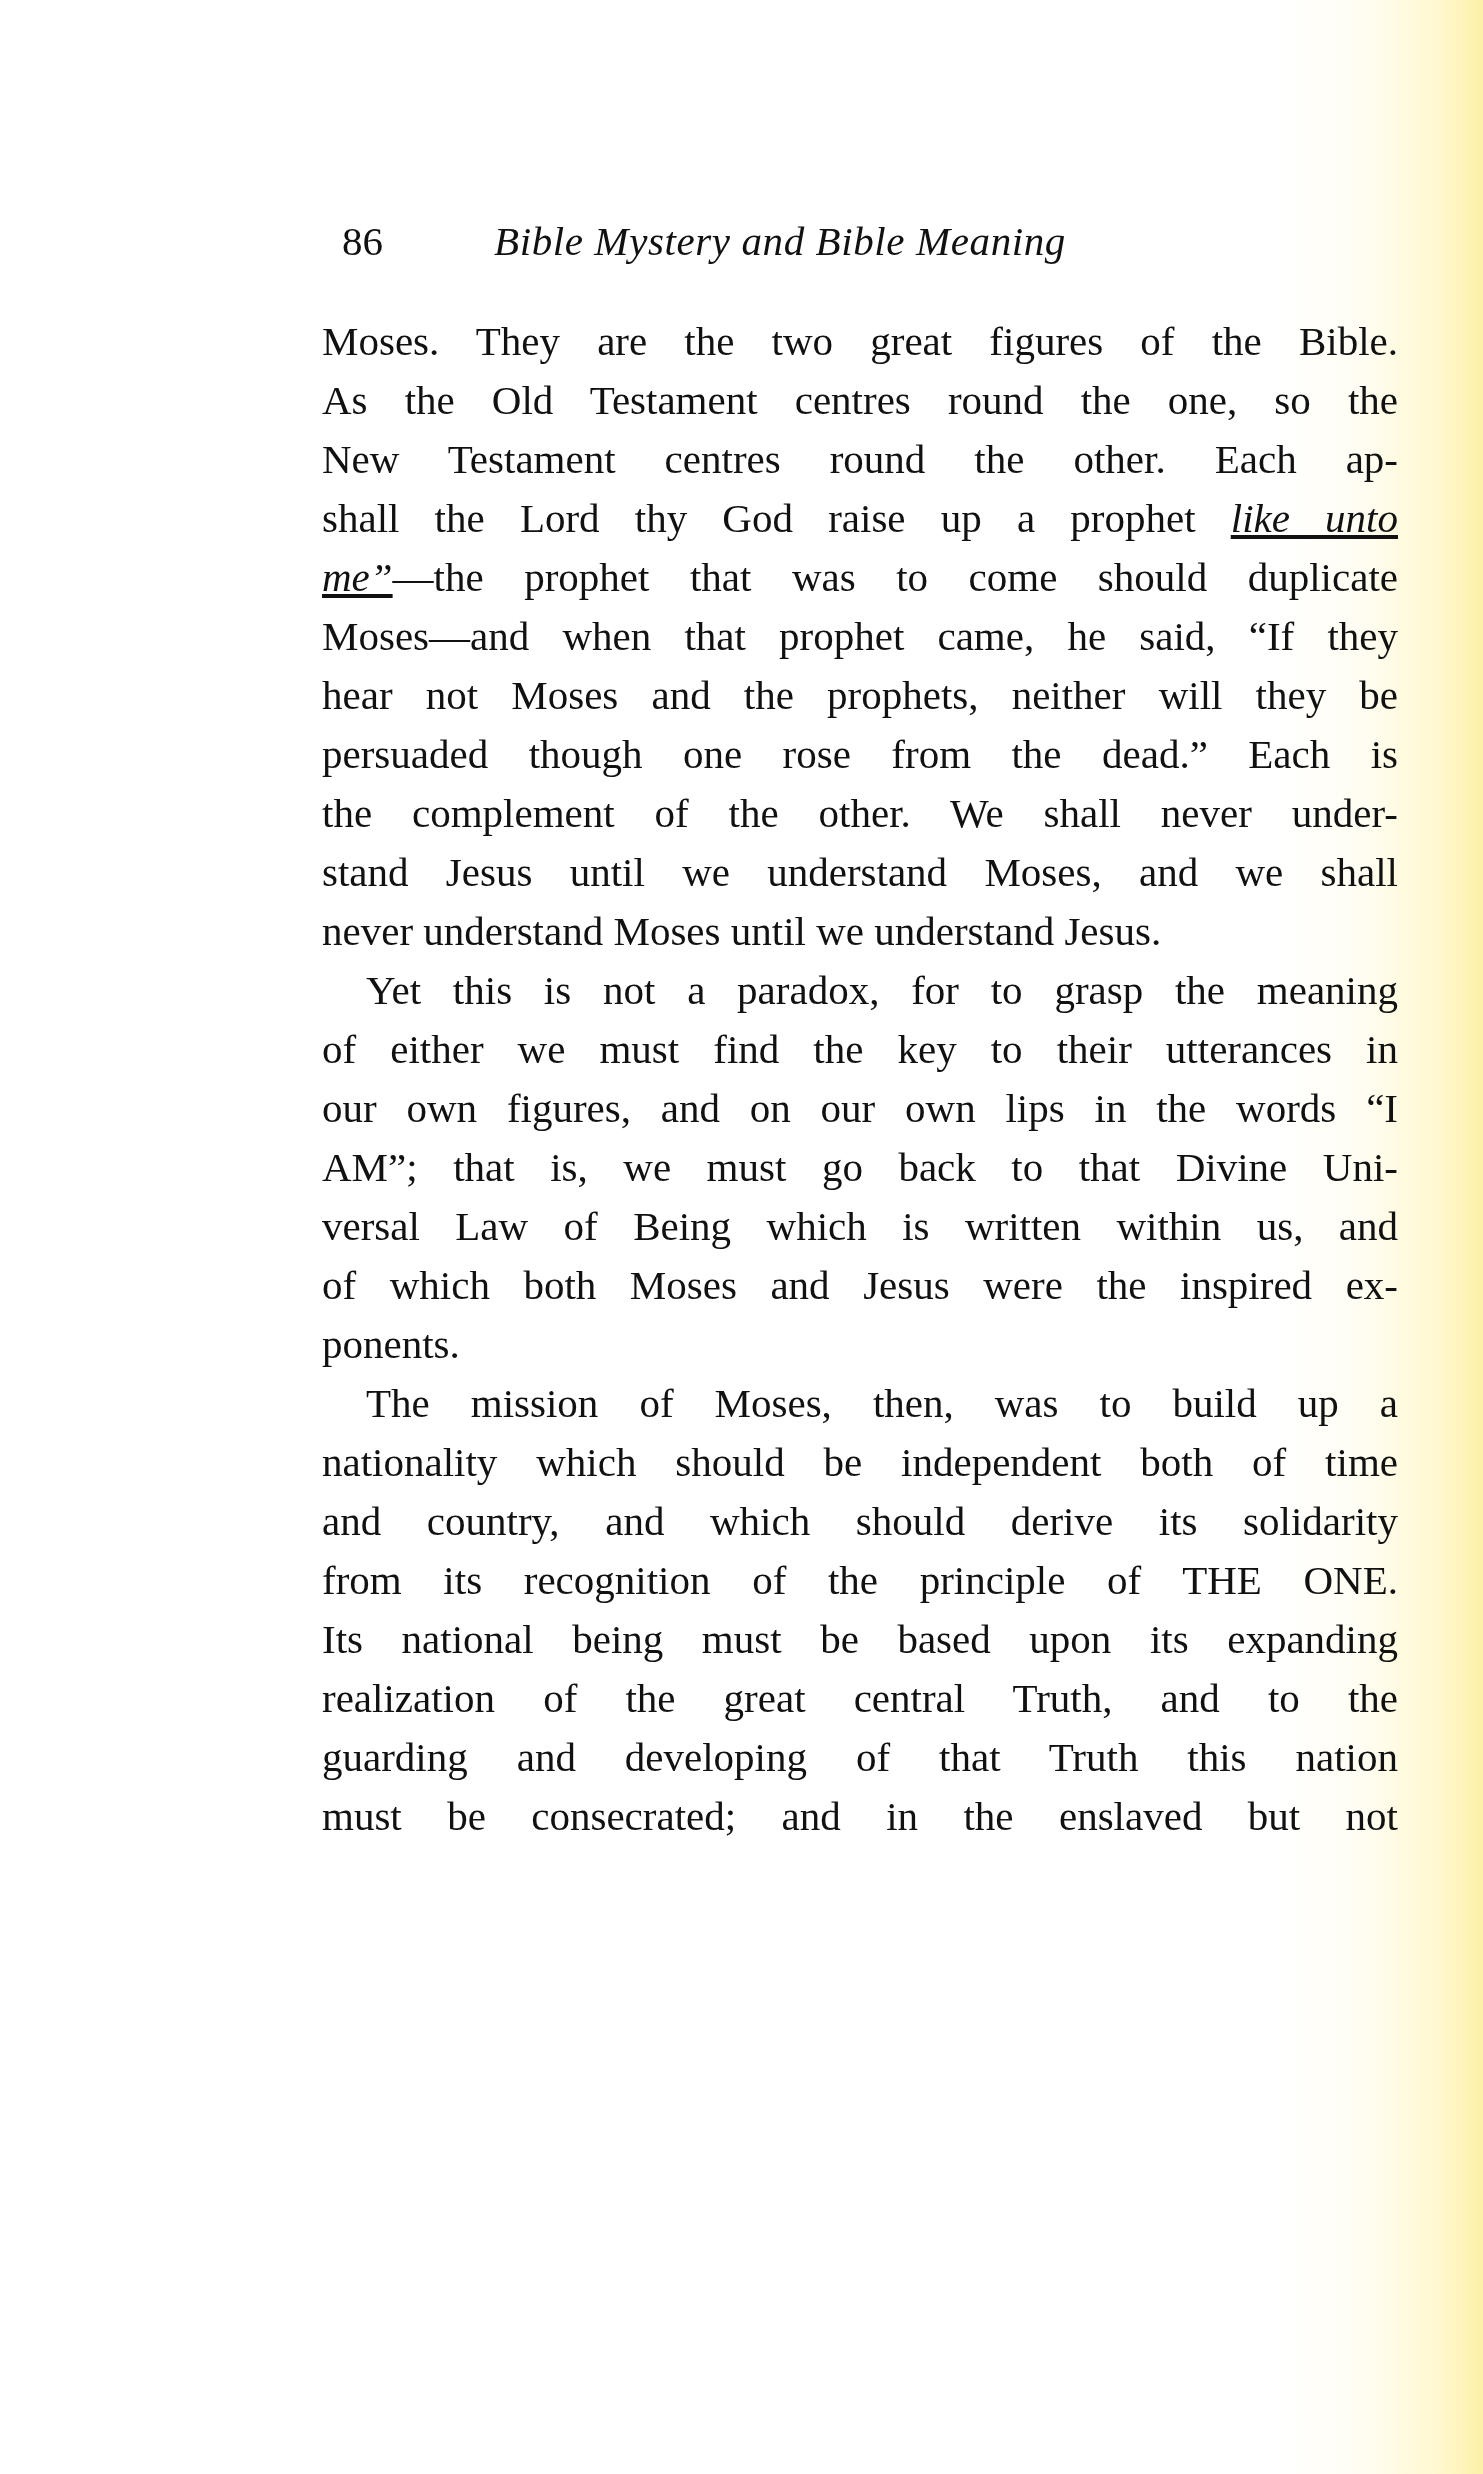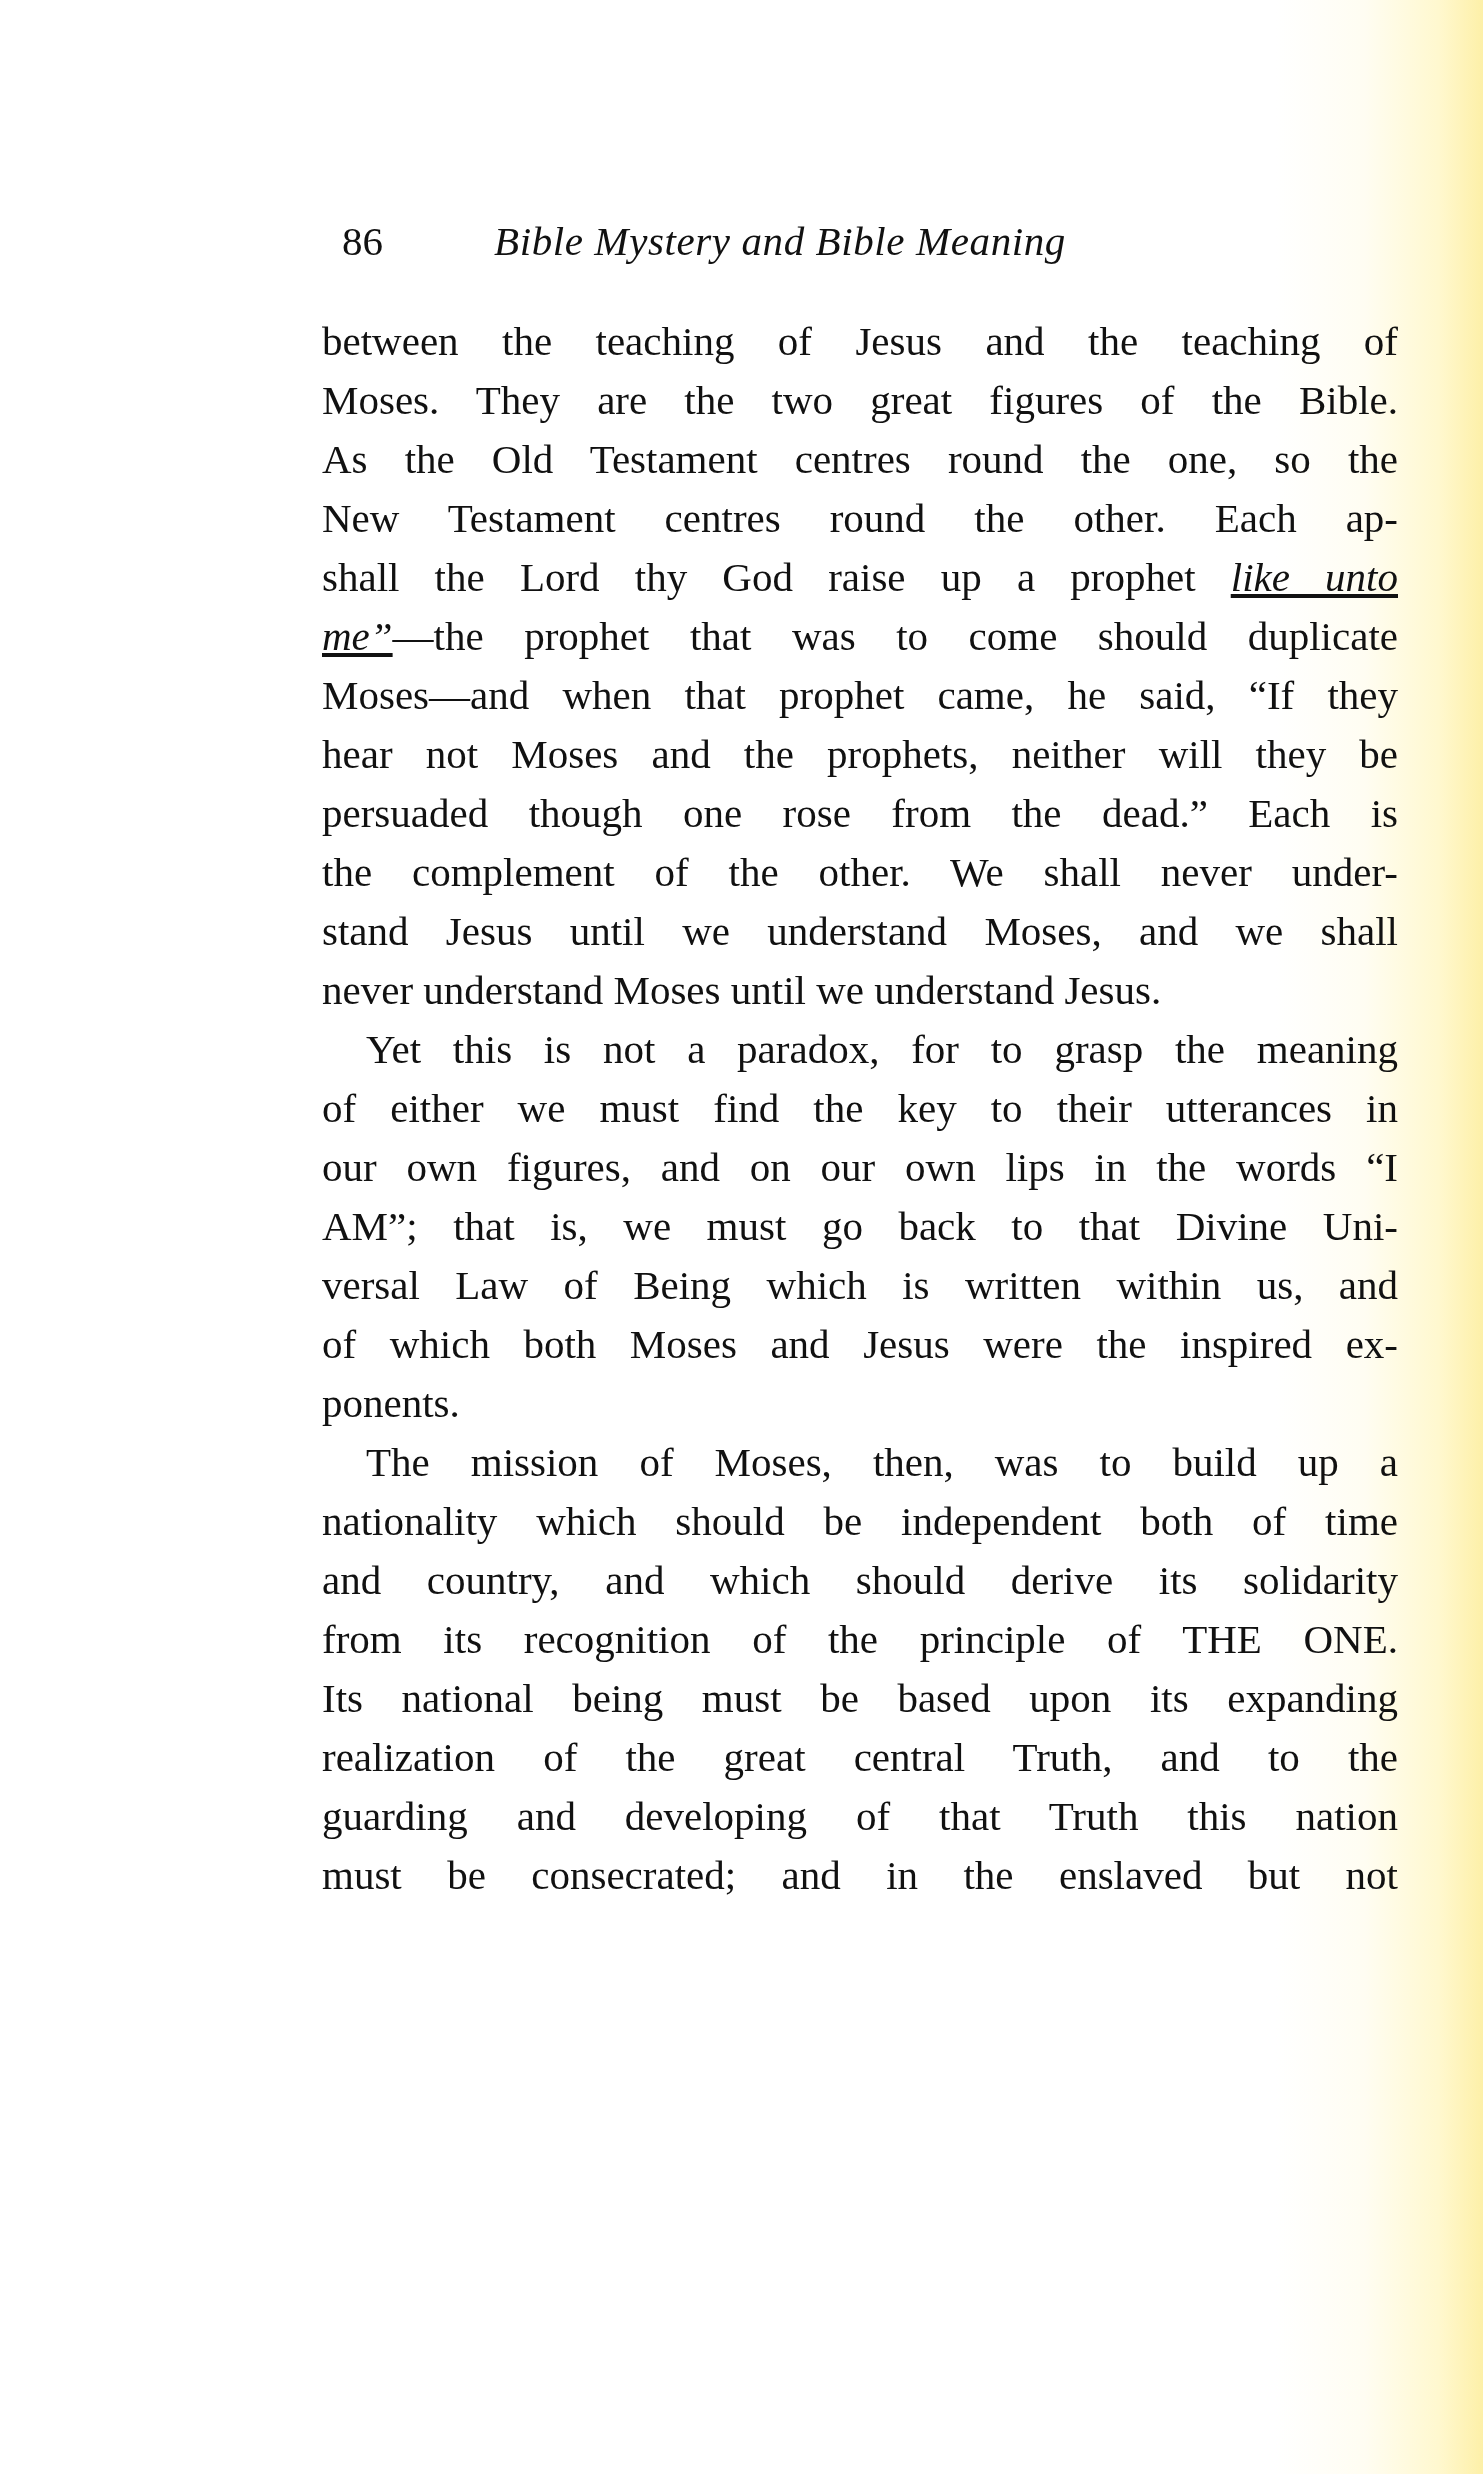--- a/index.html
+++ b/index.html
@@ -33,21 +33,20 @@
 
 <div class="page">
   <div class="running-head">
     <span class="page-number">86</span>
     <span class="running-title">Bible Mystery and Bible Meaning</span>
   </div>
 
   <div class="body-text">
 
     <div>
-      <span class="line">between the teaching of Jesus and the teaching of</span>
       <span class="line">Moses.  They are the two great figures of the Bible.</span>
       <span class="line">As the Old Testament centres round the one, so the</span>
       <span class="line">New Testament centres round the other.  Each ap-</span>
       <span class="line"><span>shall the Lord thy God raise up a prophet </span><span class="it">like unto</span></span>
       <span class="line"><span class="it">me”</span><span>—the prophet that was to come should duplicate</span></span>
       <span class="line">Moses—and when that prophet came, he said, “If they</span>
       <span class="line">hear not Moses and the prophets, neither will they be</span>
       <span class="line">persuaded though one rose from the dead.”  Each is</span>
       <span class="line">the complement of the other.  We shall never under-</span>
       <span class="line">stand Jesus until we understand Moses, and we shall</span>

